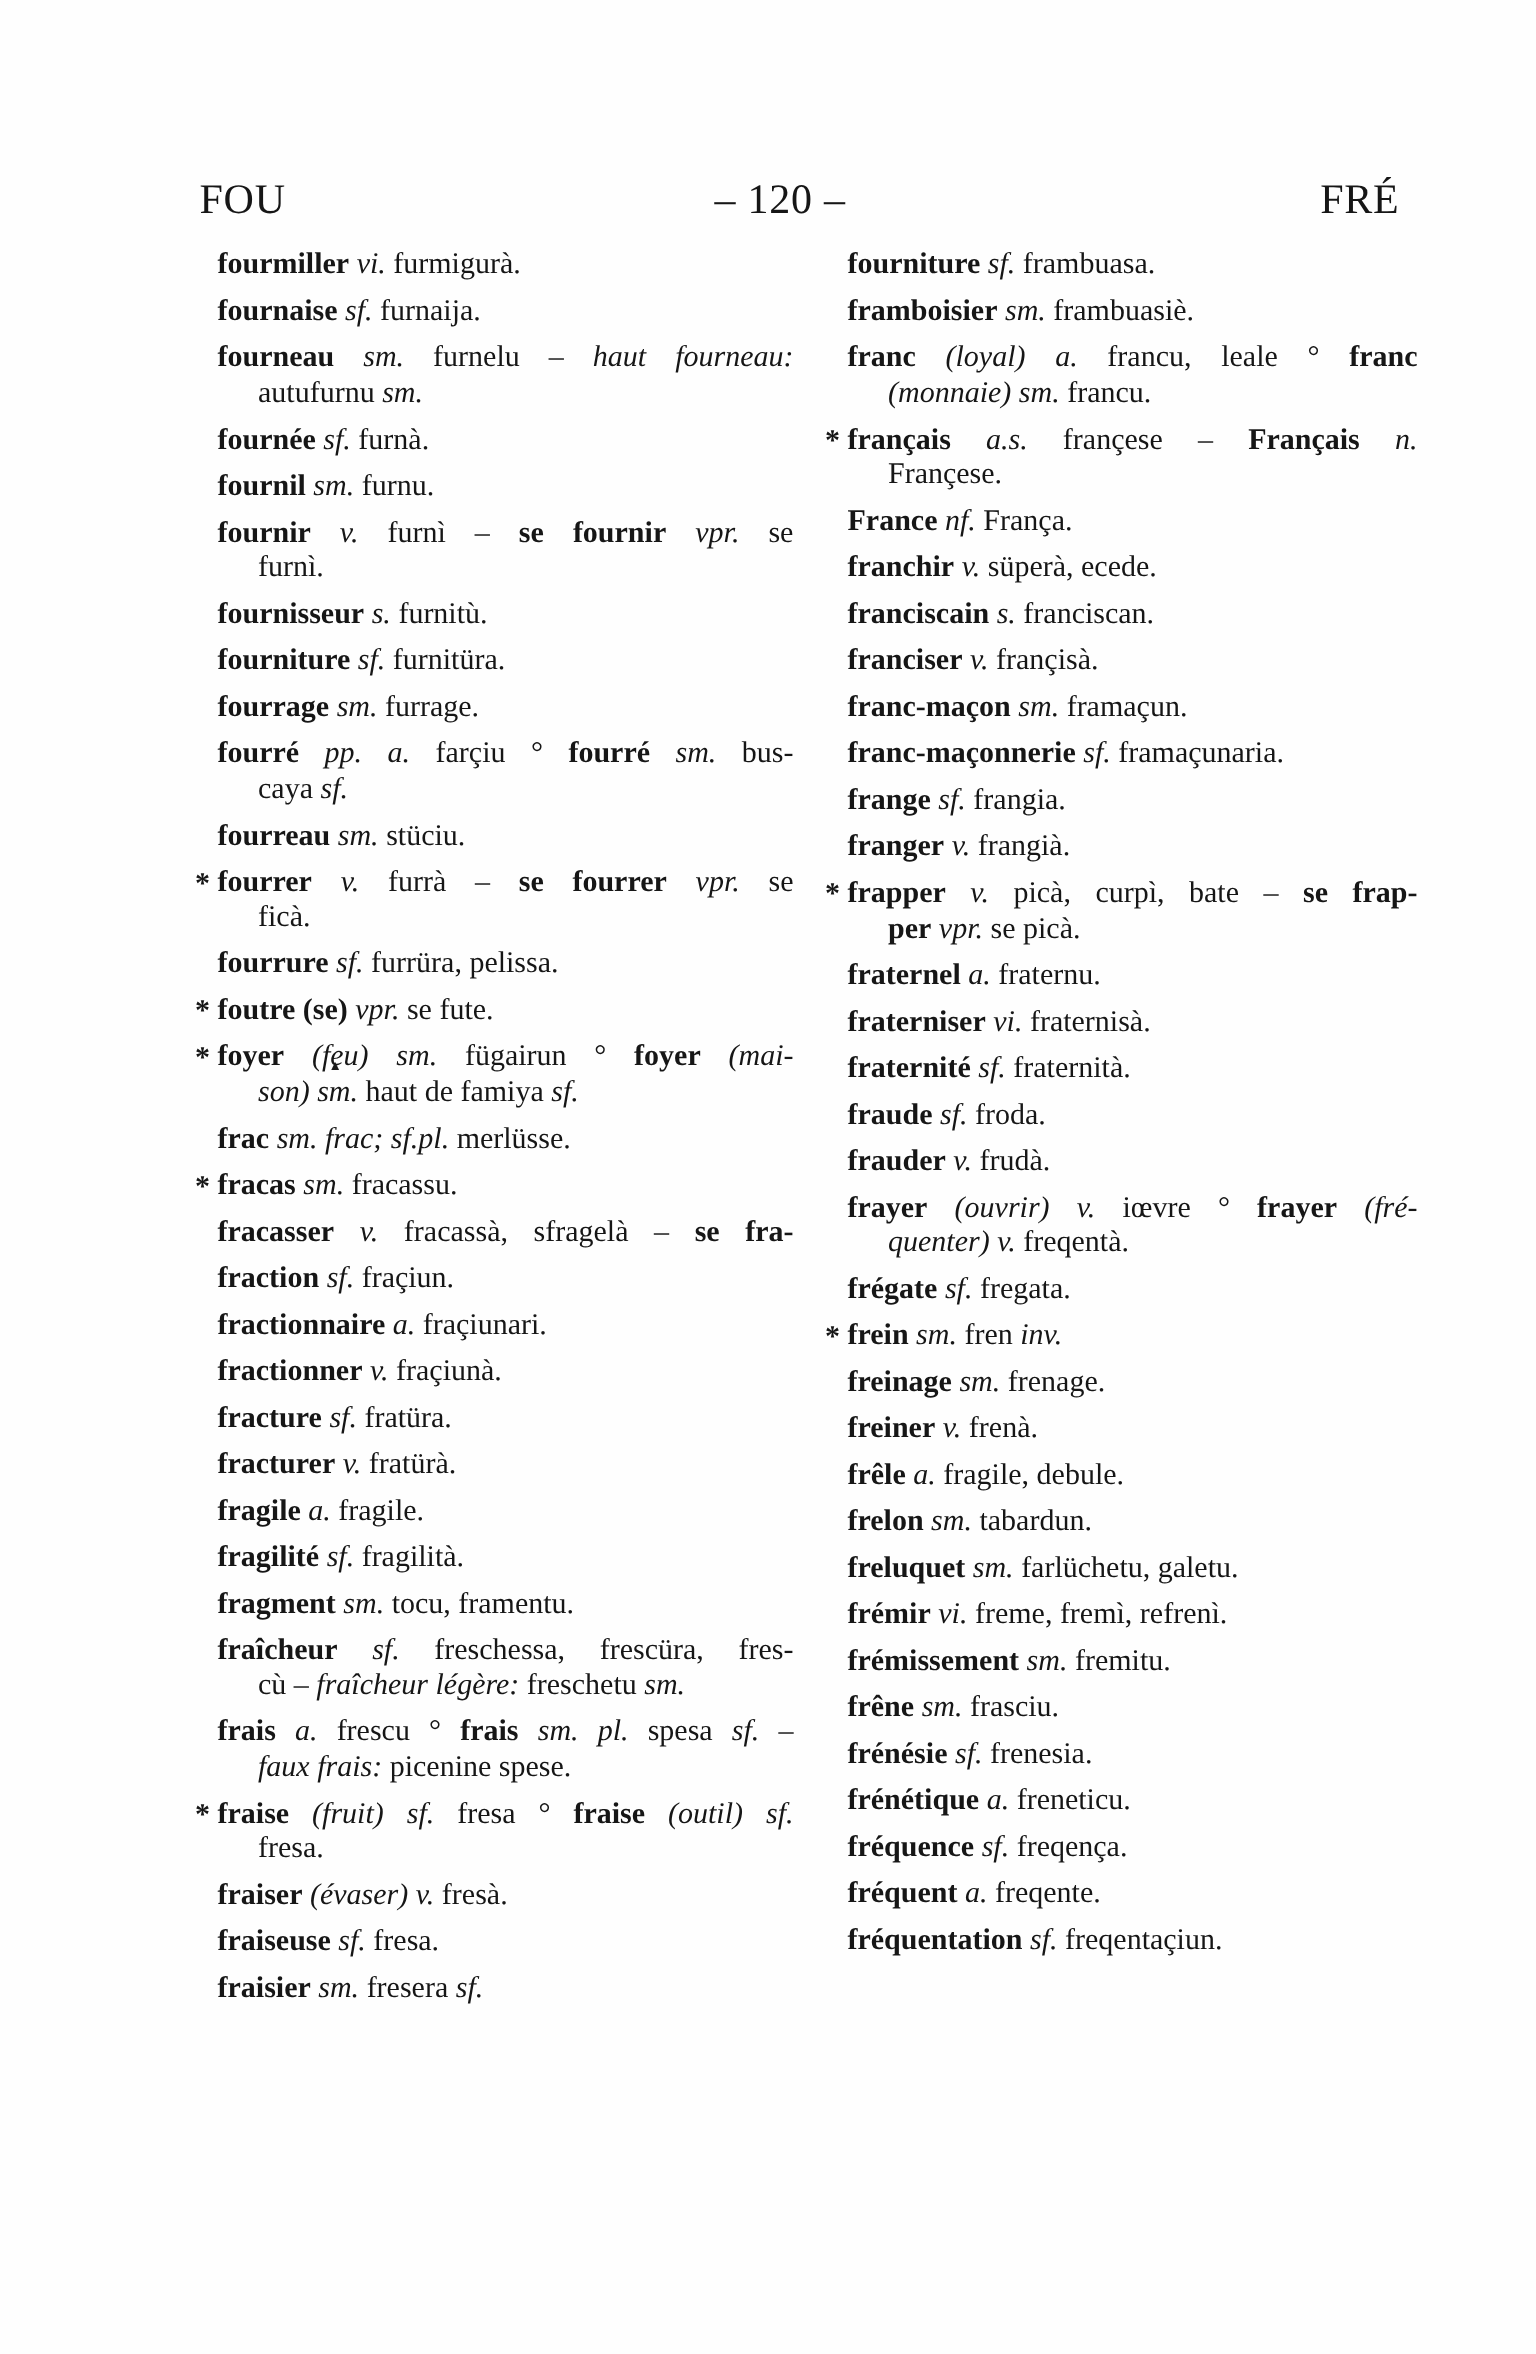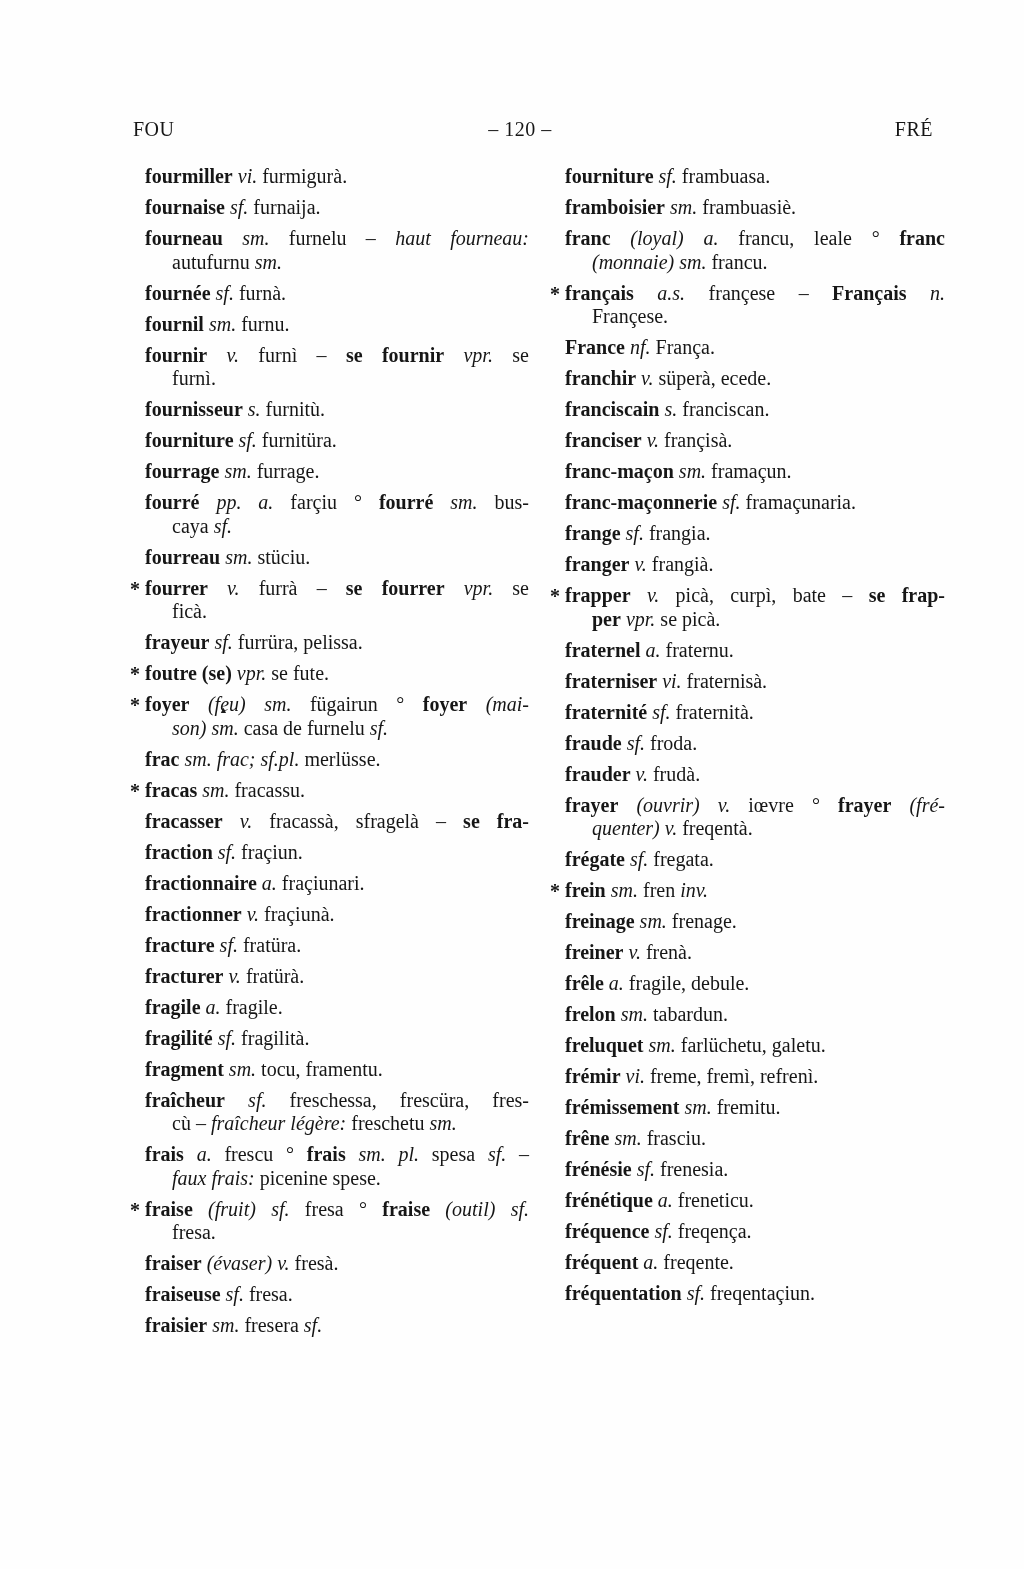--- a/index.html
+++ b/index.html
@@ -4,21 +4,21 @@
 <style>
   html,body{margin:0;padding:0;background:#ffffff;}
   .page{
     position:relative;
     width:1024px;height:1569px;
     background:#fefefe;
     color:#161616;
     font-family:"Liberation Serif","DejaVu Serif",serif;
     overflow:hidden;
   }
-  .hdr{position:absolute;top:118px;font-size:20px;letter-spacing:0.5px;}
+  .hdr{position:absolute;top:118px;font-size:28px;letter-spacing:0.5px;}
   .hdr-left{left:133px;}
   .hdr-center{left:16px;right:0;text-align:center;}
   .hdr-right{left:0;width:933px;text-align:right;}
   .col{position:absolute;top:165px;font-size:20px;line-height:23.5px;}
   .col-left{left:145px;width:384px;}
   .col-right{left:565px;width:380px;}
   .entry{position:relative;margin-bottom:7.5px;}
   .star{
     position:absolute;left:-15px;top:1px;
     font-size:20px;font-weight:bold;
@@ -77,30 +77,30 @@
       </div>
       <div class="entry">
         <div class="line"><span class="run-b">fourreau</span><span class="run-i"> sm.</span><span class="run-r"> stüciu.</span></div>
       </div>
       <div class="entry">
         <span class="star">*</span>
         <div class="line just"><span class="run-b">fourrer</span><span class="run-i"> v.</span><span class="run-r"> furrà – </span><span class="run-b">se fourrer</span><span class="run-i"> vpr.</span><span class="run-r"> se</span></div>
         <div class="line cont"><span class="run-r">ficà.</span></div>
       </div>
       <div class="entry">
-        <div class="line"><span class="run-b">frayeur</span><span class="run-i"> sf.</span><span class="run-r"> furrüra, pelissa.</span></div>
+        <div class="line"><span class="run-b">fourrure</span><span class="run-i"> sf.</span><span class="run-r"> furrüra, pelissa.</span></div>
       </div>
       <div class="entry">
         <span class="star">*</span>
         <div class="line"><span class="run-b">foutre (se)</span><span class="run-i"> vpr.</span><span class="run-r"> se fute.</span></div>
       </div>
       <div class="entry">
         <span class="star">*</span>
         <div class="line just"><span class="run-b">foyer</span><span class="run-i"> (feu) sm.</span><span class="run-r"> fügairun ° </span><span class="run-b">foyer</span><span class="run-i"> (mai-</span></div>
-        <div class="line cont"><span class="run-i">son) sm.</span><span class="run-r"> casa de furnelu </span><span class="run-i">sf.</span></div>
+        <div class="line cont"><span class="run-i">son) sm.</span><span class="run-r"> haut de famiya </span><span class="run-i">sf.</span></div>
       </div>
       <div class="entry">
         <div class="line"><span class="run-b">frac</span><span class="run-i"> sm. frac; sf.pl.</span><span class="run-r"> merlüsse.</span></div>
       </div>
       <div class="entry">
         <span class="star">*</span>
         <div class="line"><span class="run-b">fracas</span><span class="run-i"> sm.</span><span class="run-r"> fracassu.</span></div>
       </div>
       <div class="entry">
         <div class="line just"><span class="run-b">fracasser</span><span class="run-i"> v.</span><span class="run-r"> fracassà, sfragelà – </span><span class="run-b">se fra-</span></div>

